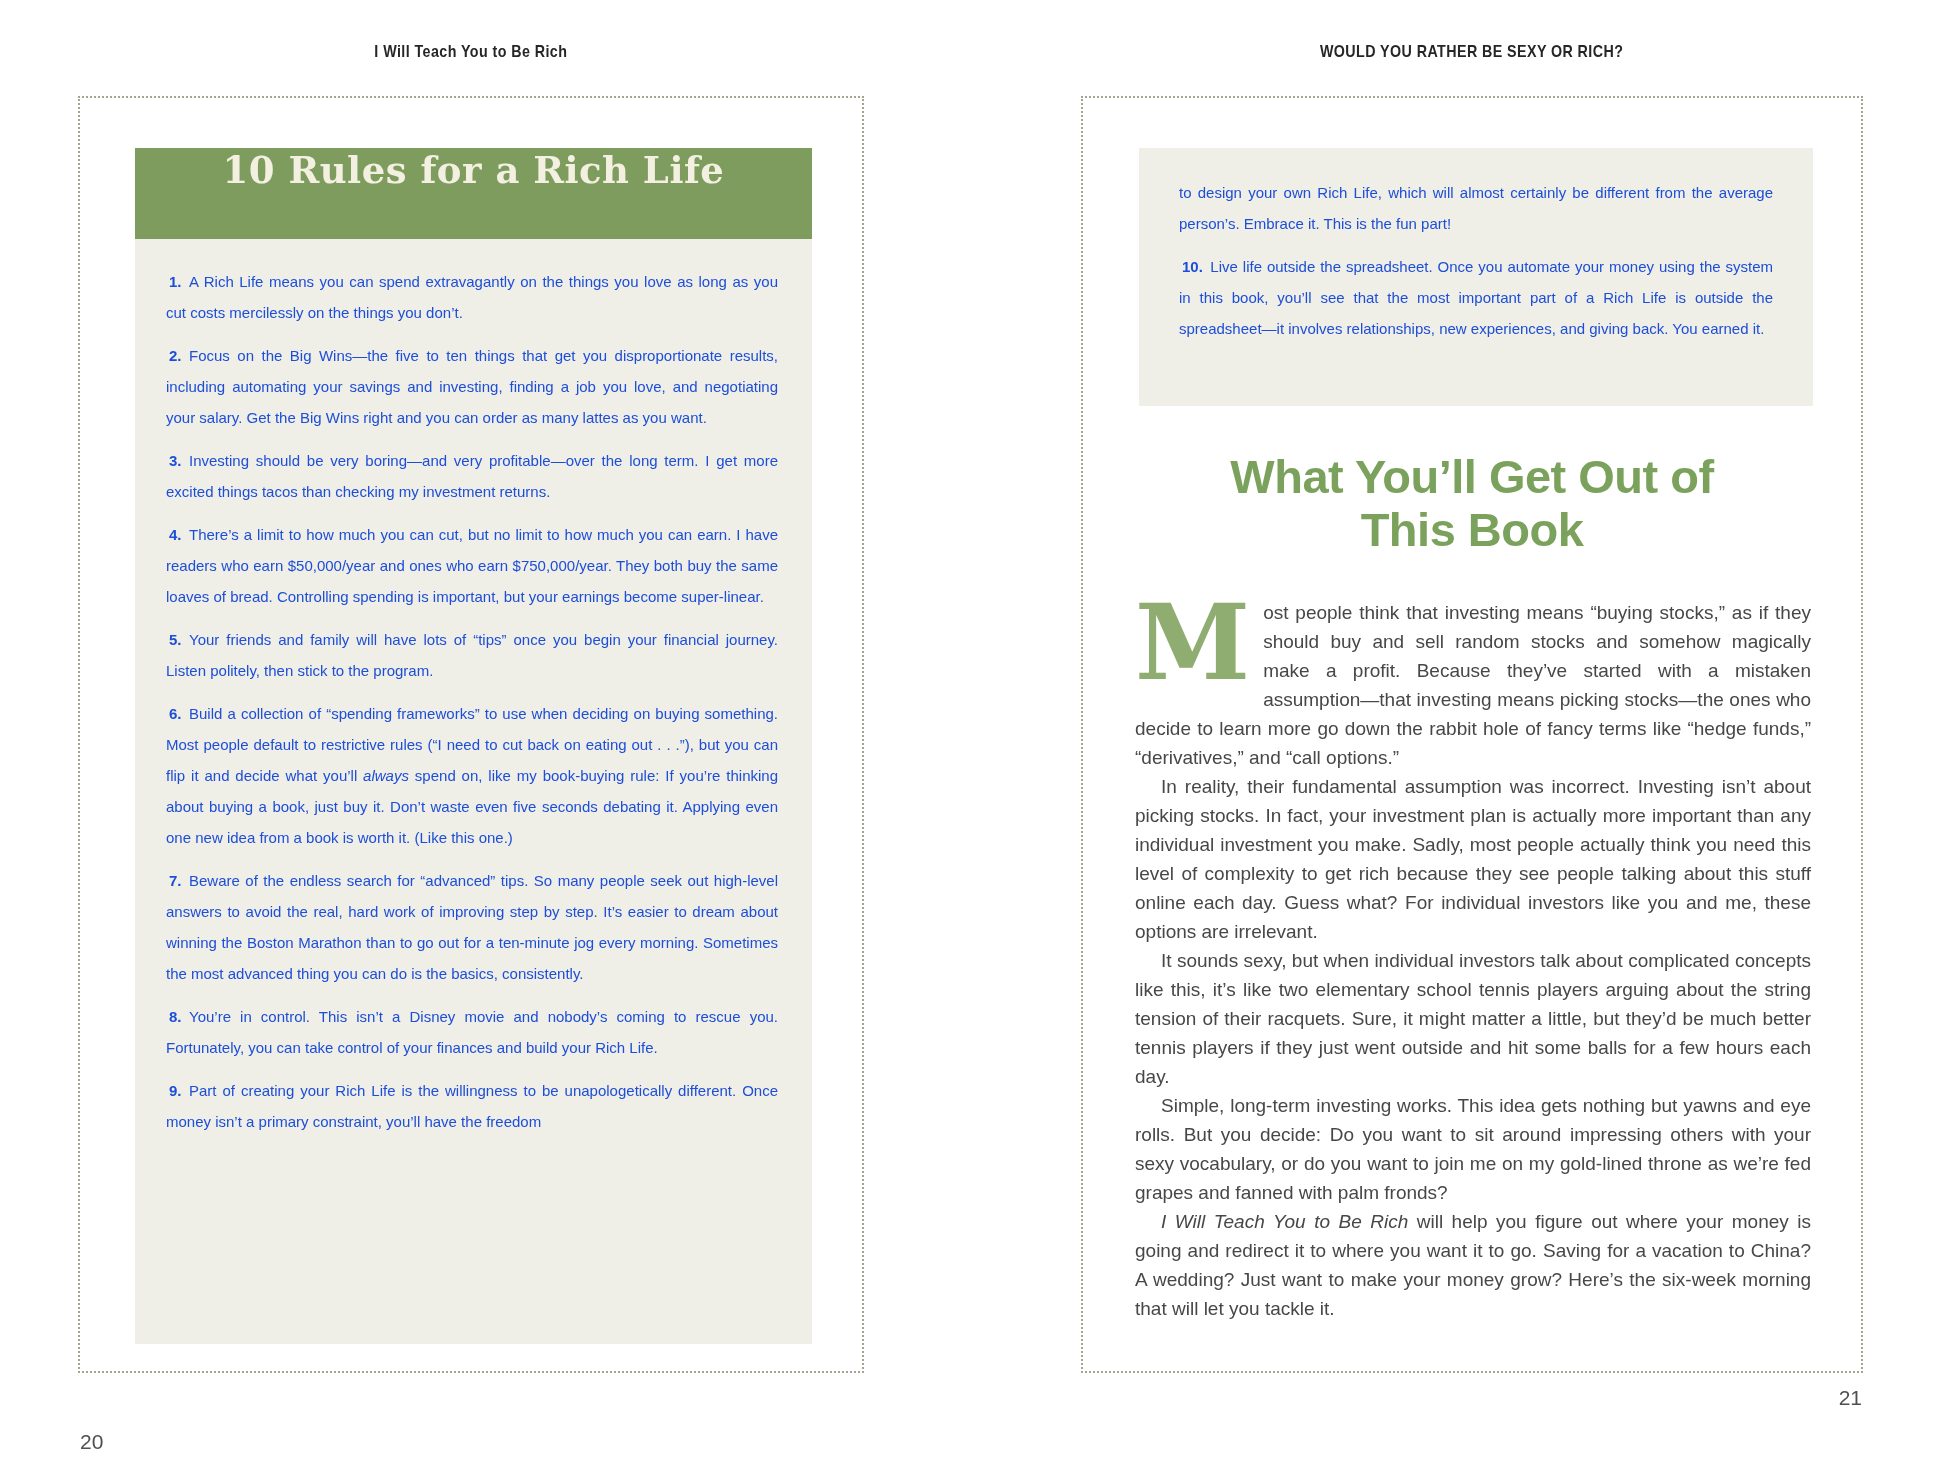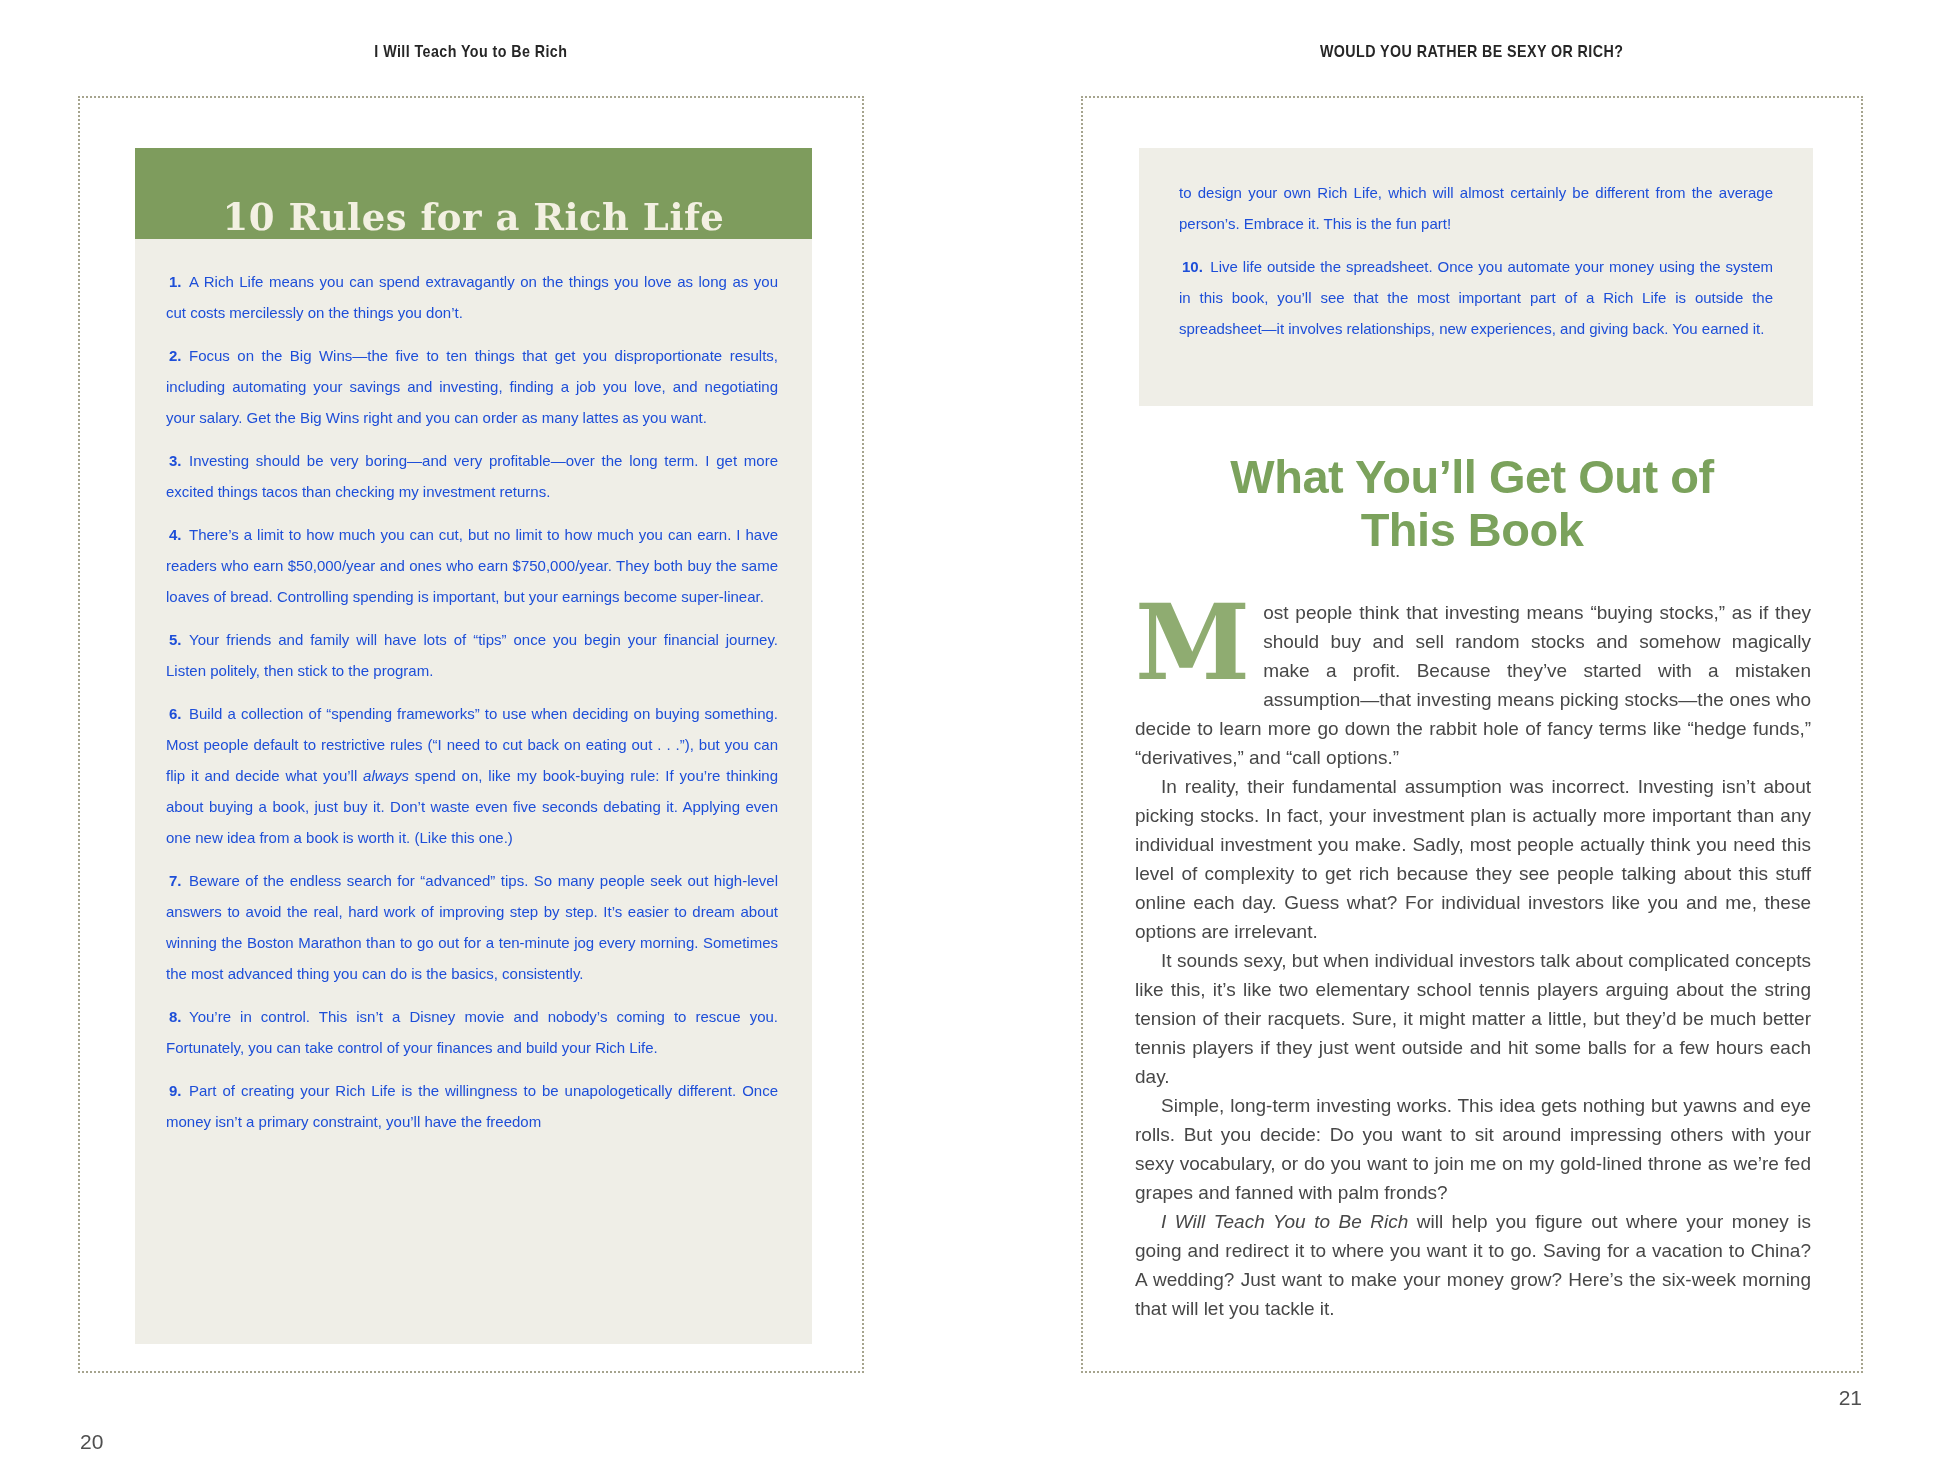--- a/index.html
+++ b/index.html
@@ -20,21 +20,21 @@
 
   .page {
     position:absolute; top:96px; height:1277px;
     border:2px dotted #a6a48e; box-sizing:border-box;
   }
   .page-left  { left:78px;  width:786px; }
   .page-right { left:1081px; width:782px; }
 
   .title-box {
     position:absolute; left:55px; top:50px; width:677px; height:91px;
-    background:#7e9c5d; display:flex; align-items:flex-end; justify-content:center;
+    background:#7e9c5d; display:flex; align-items:flex-start; justify-content:center;
   }
   .title-box h1 {
     margin:0; color:#f3f0e2;
     font-family:"DejaVu Serif", serif; font-weight:bold;
     font-size:37px; letter-spacing:0.5px;
   }
 
   .rules-box {
     position:absolute; left:55px; top:141px; width:677px; min-height:1105px;
     background:#efeee7; box-sizing:border-box;

